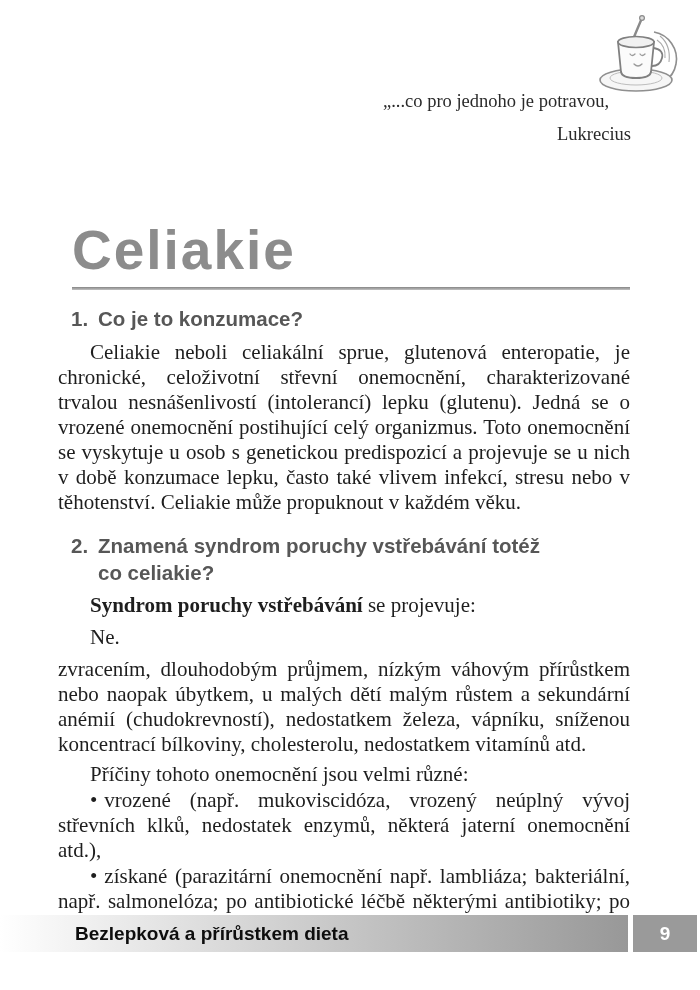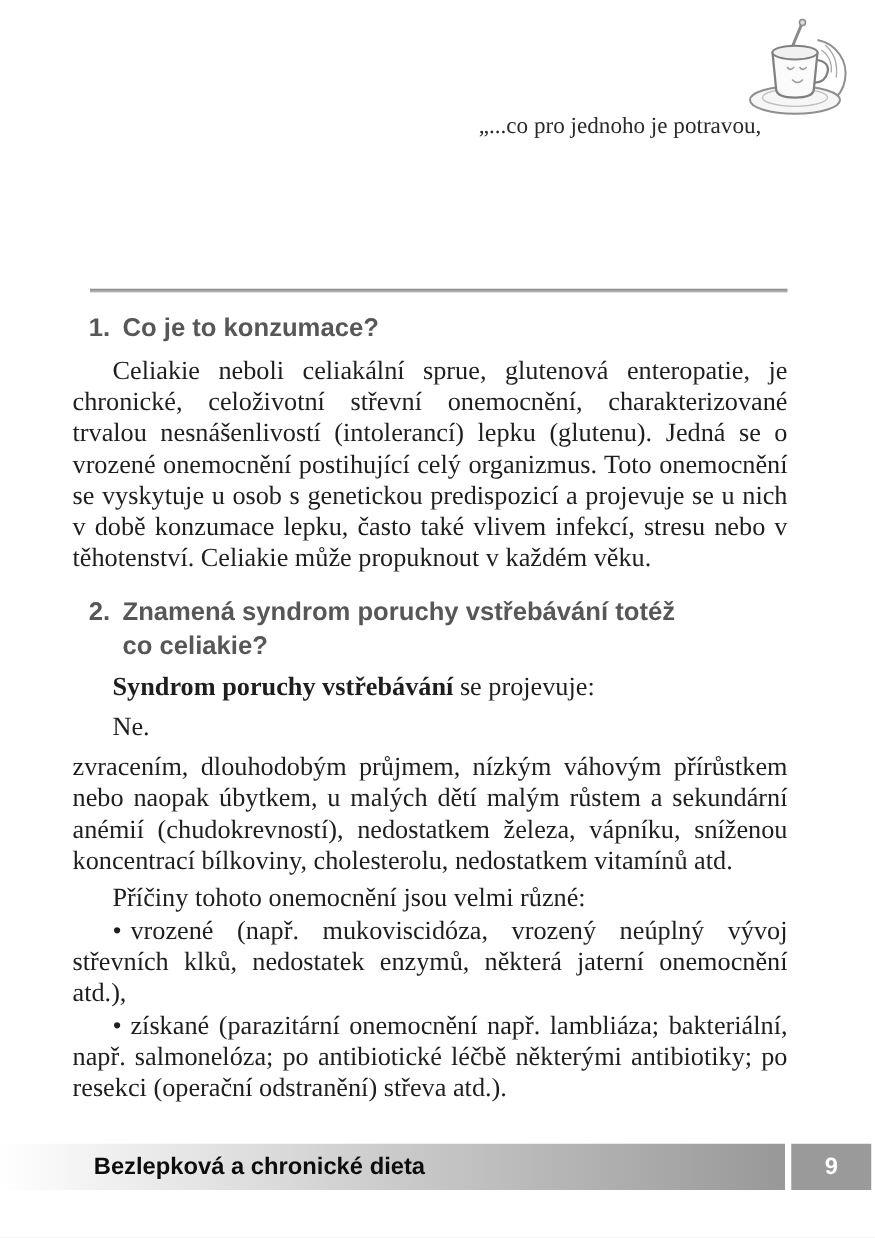--- a/index.html
+++ b/index.html
@@ -139,24 +139,26 @@
       <ellipse cx="42" cy="32" rx="18" ry="5.5" fill="#f1f1f1" stroke="#808080" stroke-width="1.6"></ellipse>
 
       <path d="M36,44 q2,3 5,0 M46,44 q2,3 5,0 M40,54 q4,4 8,0" fill="none" stroke="#9a9a9a" stroke-width="1.3" stroke-linecap="round"></path>
 
       <path d="M60,38 q10,2 8,10 q-2,8 -10,8" fill="none" stroke="#808080" stroke-width="1.8"></path>
     </svg>
   </div>
 
   <div class="quote">
     <div class="quote-line">„...co pro jednoho je potravou,</div>
+    <div class="quote-attr">Lukrecius</div>
   </div>
 
   <div class="main">
 
+    <div class="chapter-title">Celiakie</div>
     <div class="title-rule"></div>
 
     <div class="section-heading">
       <span class="hnum">1.</span>
       <span class="htext">Co je to konzumace?</span>
     </div>
     <p class="body-para">Celiakie neboli celiakální sprue, glutenová enteropatie, je chronické, celoživotní střevní onemocnění, charakterizované trvalou nesnášenlivostí (intolerancí) lepku (glutenu). Jedná se o vrozené onemocnění postihující celý organizmus. Toto onemocnění se vyskytuje u osob s genetickou predispozicí a projevuje se u nich v době konzumace lepku, často také vlivem infekcí, stresu nebo v těhotenství. Celiakie může propuknout v každém věku.</p>
 
     <div class="section-heading" style="margin-top:17px;">
       <span class="hnum">2.</span>
@@ -166,19 +168,19 @@
     <p class="body-para tight"><span class="lead-bold">Syndrom poruchy vstřebávání</span><span> se projevuje:</span></p>
     <p class="body-para tight">Ne.</p>
     <p class="body-para flush tight">zvracením, dlouhodobým průjmem, nízkým váhovým přírůstkem nebo naopak úbytkem, u malých dětí malým růstem a sekundární anémií (chudokrevností), nedostatkem železa, vápníku, sníženou koncentrací bílkoviny, cholesterolu, nedostatkem vitamínů atd.</p>
     <p class="body-para" style="margin-top:5px;">Příčiny tohoto onemocnění jsou velmi různé:</p>
     <p class="body-para bullet-para"><span class="bullet-glyph">•</span><span>vrozené (např. mukoviscidóza, vrozený neúplný vývoj střevních klků, nedostatek enzymů, některá jaterní onemocnění atd.),</span></p>
     <p class="body-para bullet-para"><span class="bullet-glyph">•</span><span>získané (parazitární onemocnění např. lambliáza; bakteriální, např. salmonelóza; po antibiotické léčbě některými antibiotiky; po resekci (operační odstranění) střeva atd.).</span></p>
 
   </div>
 
   <div class="footer-bar">
-    <span class="footer-title">Bezlepková a chronické dieta</span>
+    <span class="footer-title">Bezlepková a přírůstkem dieta</span>
   </div>
   <div class="page-box">
     <span>9</span>
   </div>
 
 </div>
 
 </body></html>

